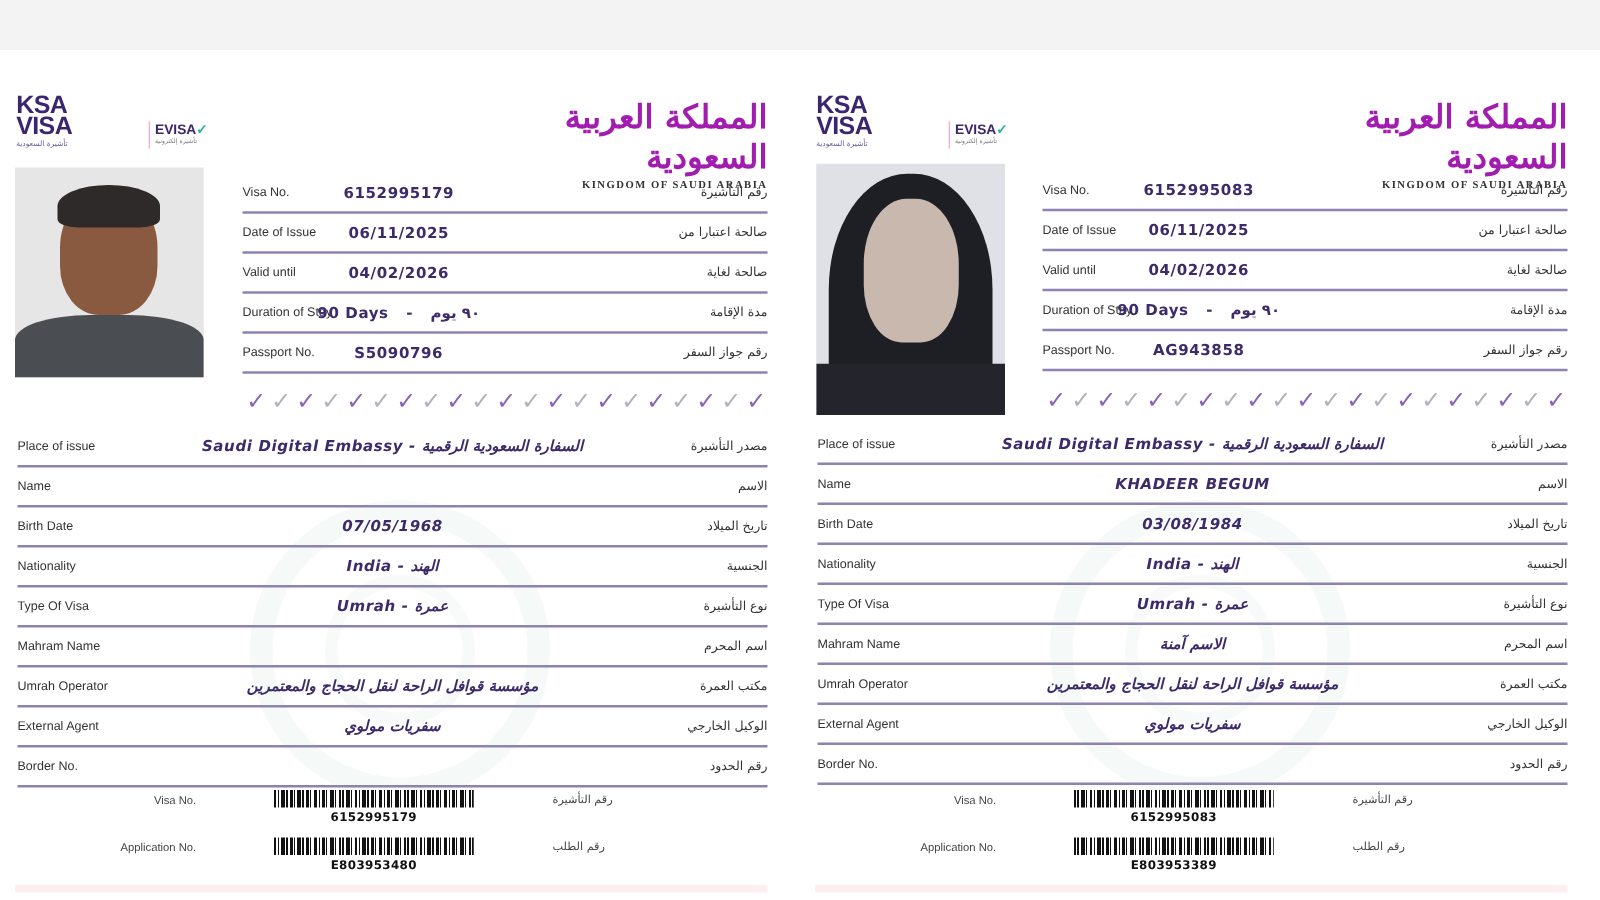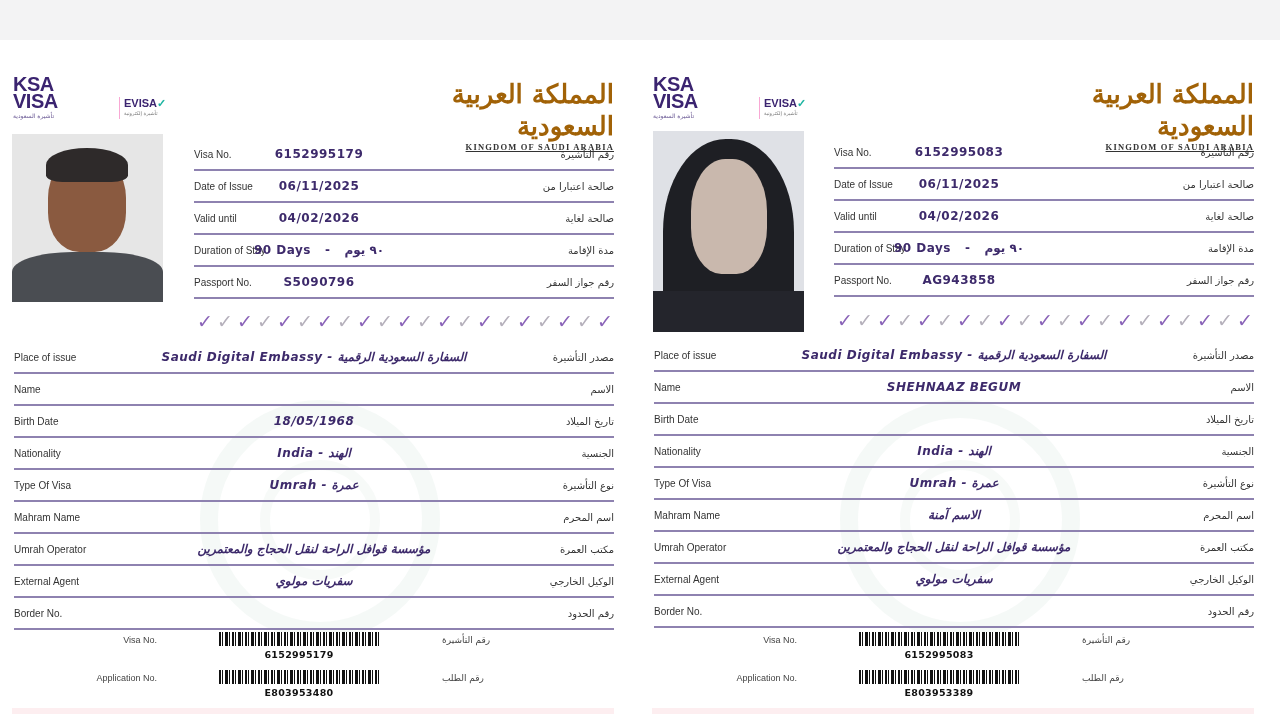--- a/index.html
+++ b/index.html
@@ -14,22 +14,22 @@
   .watermark2 { position: absolute; left: 260px; top: 420px; width: 120px; height: 120px; border-radius: 50%;
      border: 10px solid rgba(120,170,140,0.06); }
   .logo { position: absolute; left: 13px; top: 36px; width: 120px; height: 50px; }
   .logo .ksa { font-family: "Liberation Sans", sans-serif; font-weight: bold; color: #3b2470; font-size: 20px; line-height: 17px; letter-spacing: -0.5px; }
   .logo .ksa-sub { font-size: 6px; color: #6b5a95; margin-top: 2px; }
   .logo .evisa { position: absolute; left: 58px; top: 21px; padding-left: 4px; border-left: 1px solid #f9a8d4; height: 22px; margin-left: 48px; }
   .logo .evisa .ev { font-family: "Liberation Sans", sans-serif; font-weight: bold; font-size: 11px; color: #3b2470; }
   .logo .evisa .ev .chk { color: #1fb5a2; }
   .logo .evisa .ev-sub { font-size: 5px; color: #777; }
   .kingdom { position: absolute; right: 26px; top: 38px; width: 170px; text-align: right; }
-  .kingdom .ar { font-family: "DejaVu Serif", serif; font-size: 26px; color: #a16207; line-height: 32px; font-weight: bold; letter-spacing: -1px; }
-  .kingdom .en { font-family: "Liberation Serif", serif; font-size: 8.5px; letter-spacing: 1.2px; color: #333; font-weight: bold; text-decoration: underline; }
+  .kingdom .ar { font-family: "DejaVu Serif", serif; font-size: 26px; color: #a21caf; line-height: 32px; font-weight: bold; letter-spacing: -1px; }
+  .kingdom .en { font-family: "Liberation Serif", serif; font-size: 8.5px; letter-spacing: 1.2px; color: #333; font-weight: bold; }
   .photo { position: absolute; left: 12px; top: 94px; width: 151px; height: 168px; background: #e6e6e6; overflow: hidden; }
   .visa.right .photo { left: 13px; top: 91px; width: 151px; height: 201px; background: #dfe1e6; }
   .photo .head { position: absolute; border-radius: 45% 45% 40% 40%; }
   .photo .body { position: absolute; }
   .rows-top { position: absolute; left: 194px; top: 99px; width: 420px; }
   .visa.right .rows-top { left: 194px; top: 97px; }
   .row { position: relative; height: 32px; border-bottom: 2px solid #8e82b0; display: flex; align-items: center; }
   .row .lbl-en { position: absolute; left: 0; font-size: 10px; color: #333; font-family: "Liberation Sans", sans-serif; }
   .row .lbl-ar { position: absolute; right: 0; font-size: 10px; color: #333; direction: rtl; font-family: "DejaVu Sans", sans-serif; }
   .row .val { position: absolute; left: 0; right: 0; text-align: center; font-size: 12px; font-weight: bold; color: #3d2a6b; font-family: "DejaVu Sans", sans-serif; letter-spacing: 0.5px; }
@@ -138,21 +138,21 @@
       <span class="lbl-en">Place of issue</span>
       <span class="val">Saudi Digital Embassy - السفارة السعودية الرقمية</span>
       <span class="lbl-ar">مصدر التأشيرة</span>
     </div>
     <div class="row">
       <span class="lbl-en">Name</span>
       <span class="lbl-ar">الاسم</span>
     </div>
     <div class="row">
       <span class="lbl-en">Birth Date</span>
-      <span class="val">18/05/1968</span>
+      <span class="val">07/05/1968</span>
       <span class="lbl-ar">تاريخ الميلاد</span>
     </div>
     <div class="row">
       <span class="lbl-en">Nationality</span>
       <span class="val">India - الهند</span>
       <span class="lbl-ar">الجنسية</span>
     </div>
     <div class="row">
       <span class="lbl-en">Type Of Visa</span>
       <span class="val">Umrah - عمرة</span>
@@ -275,25 +275,26 @@
     </div>
 
   <div class="rows-bot">
     <div class="row">
       <span class="lbl-en">Place of issue</span>
       <span class="val">Saudi Digital Embassy - السفارة السعودية الرقمية</span>
       <span class="lbl-ar">مصدر التأشيرة</span>
     </div>
     <div class="row">
       <span class="lbl-en">Name</span>
-      <span class="val">SHEHNAAZ BEGUM</span>
+      <span class="val">KHADEER BEGUM</span>
       <span class="lbl-ar">الاسم</span>
     </div>
     <div class="row">
       <span class="lbl-en">Birth Date</span>
+      <span class="val">03/08/1984</span>
       <span class="lbl-ar">تاريخ الميلاد</span>
     </div>
     <div class="row">
       <span class="lbl-en">Nationality</span>
       <span class="val">India - الهند</span>
       <span class="lbl-ar">الجنسية</span>
     </div>
     <div class="row">
       <span class="lbl-en">Type Of Visa</span>
       <span class="val">Umrah - عمرة</span>

